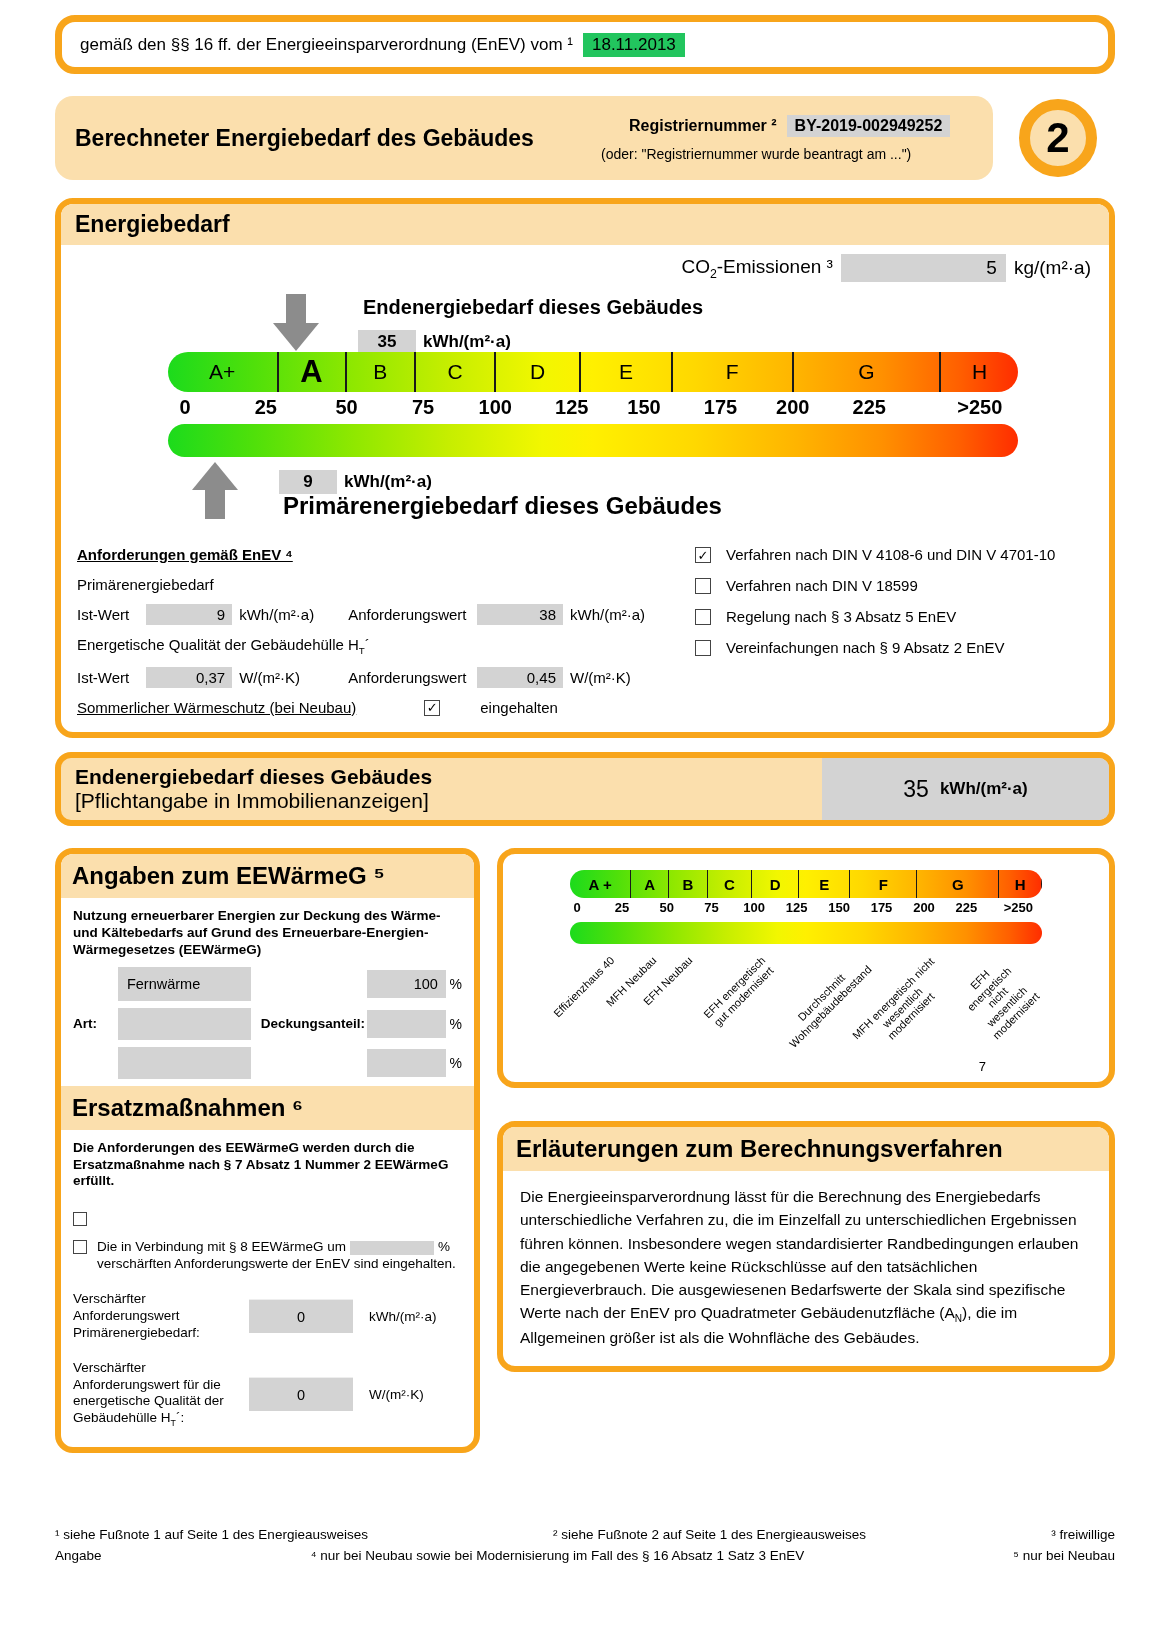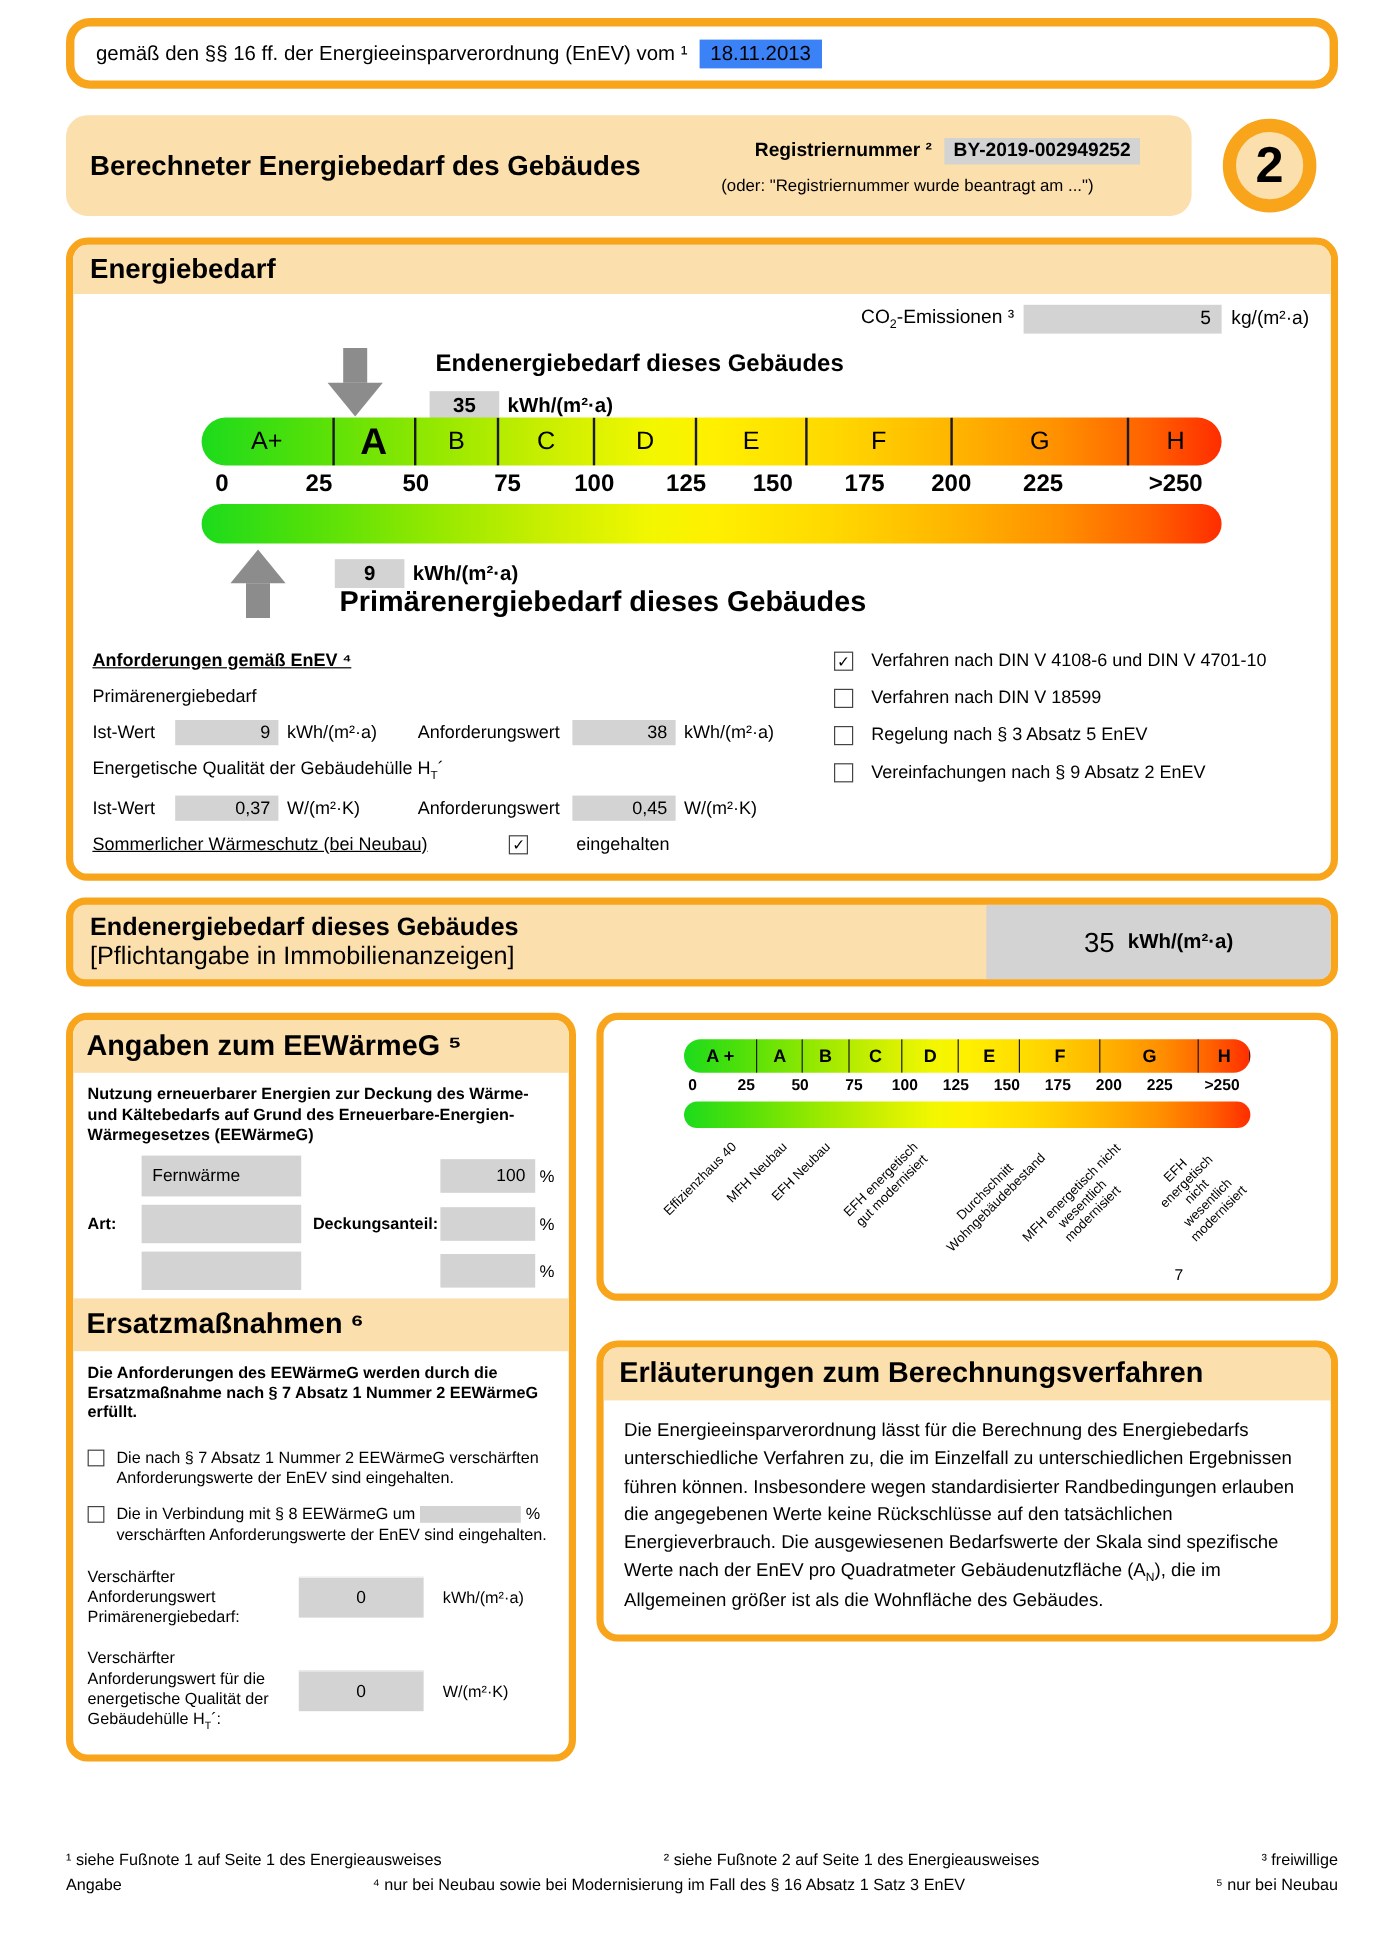--- a/index.html
+++ b/index.html
@@ -5,40 +5,40 @@
   * { margin:0; padding:0; box-sizing:border-box; }
   body { background:#fff; font-family:"Liberation Sans", sans-serif; color:#000; }
   .page { position:relative; width:1167px; height:1627px; background:#fff; overflow:hidden; }
   .content { position:absolute; left:55px; top:15px; width:1060px; }
 
   
   .hdr-box { border:7px solid #F8A51B; border-radius:20px; padding:8px 18px 10px; background:#fff; }
   .hdr-title { font-size:61px; font-weight:bold; letter-spacing:-2px; line-height:1.05; white-space:nowrap; }
   .hdr-title .suffix { font-size:30px; letter-spacing:0; margin-left:10px; }
   .hdr-sub { font-size:17px; margin-top:3px; display:flex; align-items:center; gap:10px; }
-  .gray-chip { background:#3b82f6; padding:2px 9px; }
+  .gray-chip { background:#22c55e; padding:2px 9px; }
 
   .hdr2-row { display:flex; margin-top:22px; align-items:center; }
   .hdr2-box { width:938px; background:#FBDFAD; border-radius:18px; padding:12px 20px; display:flex; align-items:center; min-height:84px; }
   .hdr2-title { flex:1; font-size:23px; font-weight:bold; }
   .hdr2-right { width:372px; }
   .reg-row { display:flex; align-items:center; gap:10px; font-size:16px; }
   .reg-label { font-weight:bold;margin-left:28px; }
   .reg-value { background:#D3D3D3; font-weight:bold; padding:2px 8px; }
   .reg-note { font-size:14px; margin-top:9px; }
   .page-circle { margin-left:26px; width:78px; height:78px; border-radius:50%; border:11px solid #F8A51B; background:#FBDFAD; display:flex; align-items:center; justify-content:center; font-size:42px; font-weight:bold; }
 
   
   .sec { border:6px solid #F8A51B; border-radius:18px; overflow:hidden; background:#fff; }
   .sec-bar { background:#FBDFAD; font-weight:bold; padding:7px 14px; }
 
   .energie { margin-top:18px; }
   .energie .sec-bar { font-size:23px; }
 
-  .co2-row { display:flex; justify-content:flex-end; align-items:center; gap:8px; font-size:16px; margin:9px 18px 0; }
+  .co2-row { display:flex; justify-content:flex-end; align-items:center; gap:8px; font-size:19px; margin:9px 18px 0; }
   .co2-box { background:#D3D3D3; width:165px; text-align:right; padding:3px 9px; }
   sub.sm { font-size:0.65em; }
 
   
   .scale-area { position:relative; height:250px; margin-top:2px; }
   .arrow { position:absolute; display:flex; flex-direction:column; align-items:center; }
   .arrow .shaft { width:20px; height:29px; background:#8C8C8C; }
   .arrow .head-down { width:0; height:0; border-left:23px solid transparent; border-right:23px solid transparent; border-top:28px solid #8C8C8C; }
   .arrow .head-up { width:0; height:0; border-left:23px solid transparent; border-right:23px solid transparent; border-bottom:28px solid #8C8C8C; }
 
@@ -294,21 +294,20 @@
         <span class="ee-lab2"></span>
         <span class="ee-ant"></span>
         <span class="ee-pct">%</span>
       </div>
 
       <div class="sec-bar ersatz-bar">Ersatzmaßnahmen ⁶</div>
       <div class="ee-intro">Die Anforderungen des EEWärmeG werden durch die Ersatzmaßnahme nach § 7 Absatz 1 Nummer 2 EEWärmeG erfüllt.</div>
 
       <div class="check-item">
         <span class="cb cb-sm"></span>
-        <span>Die nach § 7 Absatz 1 Nummer 2 EEWärmeG verschärften Anforderungswerte der EnEV sind eingehalten.</span>
       </div>
       <div class="check-item">
         <span class="cb cb-sm"></span>
         <span><span>Die in Verbindung mit § 8 EEWärmeG um</span><span class="inline-gray"></span><span>%</span> <span>verschärften Anforderungswerte der EnEV sind eingehalten.</span></span>
       </div>
 
       <div class="req2-row">
         <span class="req2-lab">Verschärfter Anforderungswert Primärenergiebedarf:</span>
         <span class="req2-box">0</span>
         <span class="req2-unit">kWh/(m²·a)</span>

